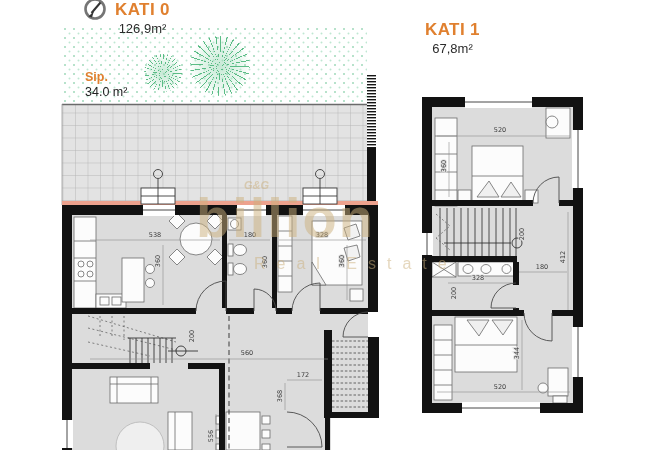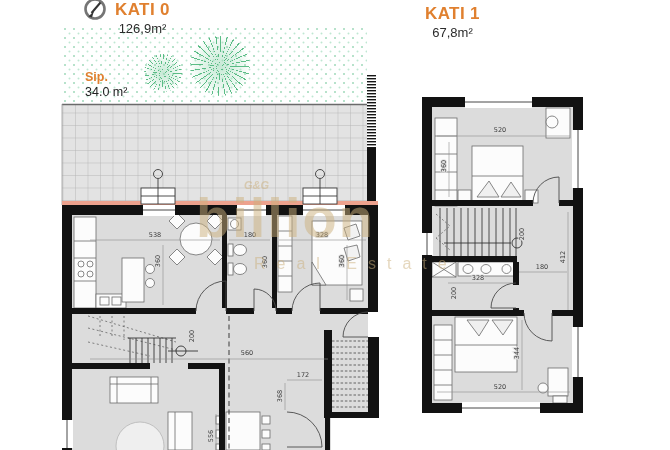--- a/index.html
+++ b/index.html
@@ -9,21 +9,21 @@
   .dim{font-family:"DejaVu Sans",sans-serif;font-size:6.5px;fill:#3b3b3b;
        paint-order:stroke;stroke:rgba(220,220,220,.85);stroke-width:2px;}
   .tree{position:absolute;border-radius:50%;
     background:
       repeating-conic-gradient(rgba(75,182,122,.9) 0deg 2deg, rgba(75,182,122,0) 2deg 13deg),
       radial-gradient(circle, rgba(140,210,170,.5) 0%, rgba(140,210,170,.15) 55%, rgba(140,210,170,0) 72%);}
   .tree1{left:144px;top:54px;width:38px;height:38px;}
   .tree2{left:190px;top:36px;width:60px;height:60px;}
   .hdr{position:absolute;display:flex;align-items:flex-start;gap:7px;}
   .hdr0{left:82px;top:0;}
-  .hdr1{left:425px;top:4px;}
+  .hdr1{left:425px;top:20px;}
   .hdr .title{color:#E0802F;font-weight:bold;font-size:17px;letter-spacing:.4px;}
   .hdr .area{font-size:13px;color:#2b2b2b;margin-top:1px;text-align:center;}
   .garden-label{position:absolute;left:85px;top:70px;}
   .garden-label .sip{color:#E0802F;font-weight:bold;font-size:12.5px;}
   .garden-label .garea{font-size:12.5px;color:#222;margin-top:1px;}
   .wm-center{position:absolute;left:196px;top:180px;color:rgba(203,175,124,.5);
              pointer-events:none;line-height:1;}
   .wm-gg{font-size:11px;font-weight:bold;margin-left:48px;font-style:italic;}
   .wm-brand{font-size:56px;font-weight:bold;letter-spacing:2px;line-height:.95;}
   .wm-sub{font-size:16px;letter-spacing:11px;margin-left:58px;margin-top:12px;}

